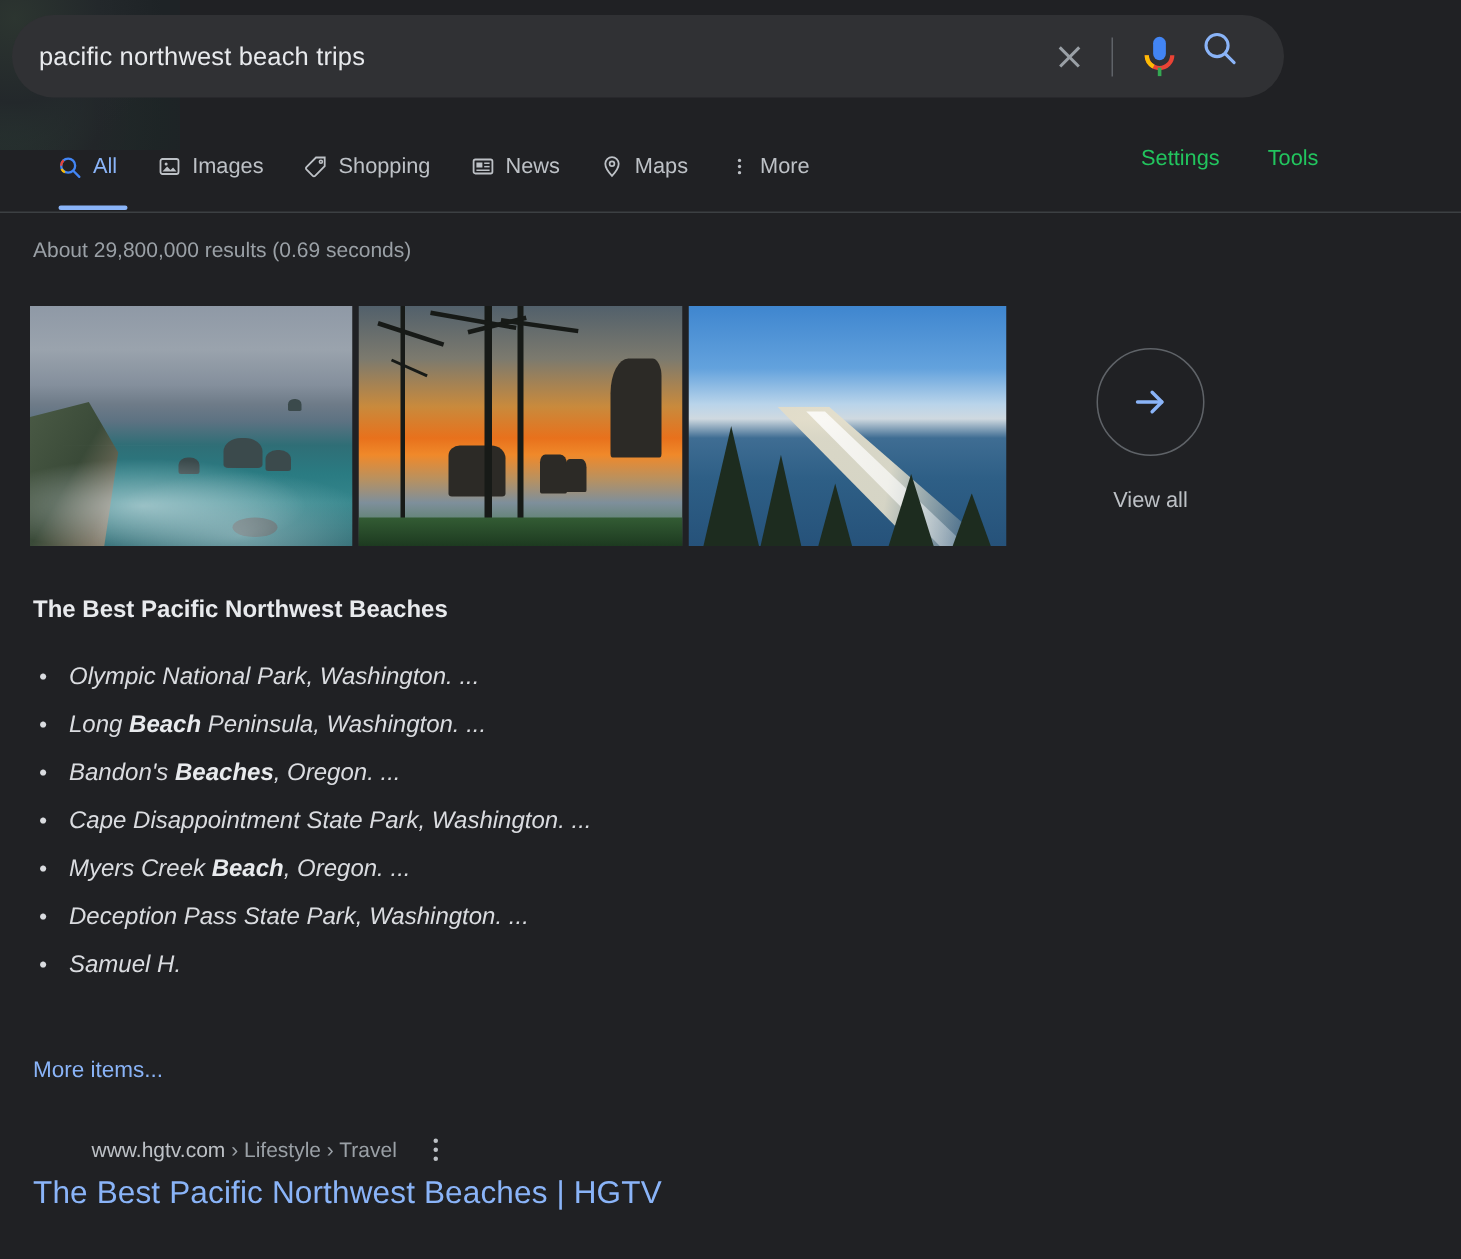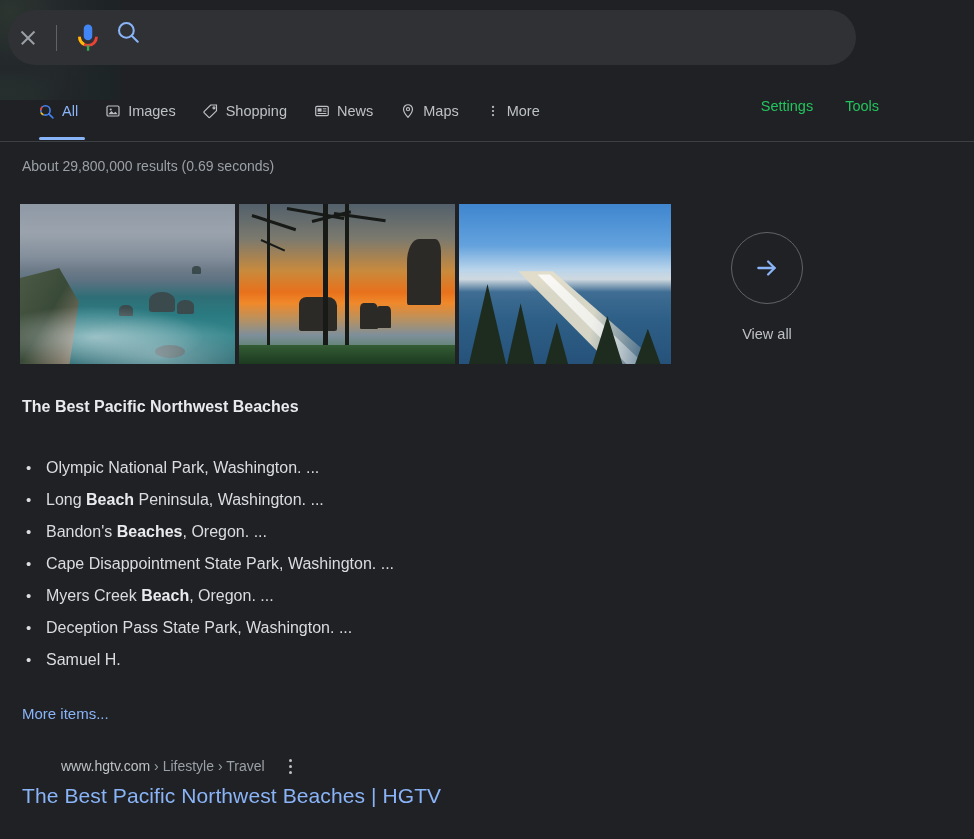--- a/index.html
+++ b/index.html
@@ -153,22 +153,23 @@
     display: flex; align-items: center; justify-content: center;
   }
   .viewall-label { margin-top: 22px; color: #bdc1c6; font-size: 14.5px; }
 
   
   .list-heading {
     position: absolute; left: 22px; top: 398px;
     color: #e8eaed; font-size: 16px; font-weight: bold;
   }
   .beach-list {
-    position: absolute; left: 22px; top: 452px; margin: 0; padding-left: 24px;
+    position: absolute; left: 22px; top: 436px; margin: 0; padding-left: 24px;
     list-style: none;
+    font-style: italic;
   }
   .beach-list li {
     color: #dadce0; font-size: 16px; line-height: 32px; position: relative;
   }
   .beach-list li::before {
     content: "\2022"; position: absolute; left: -20px; color: #dadce0; font-size: 15px;
   }
   .beach-list li b { font-weight: bold; color: #e8eaed; }
   .more-items {
     position: absolute; left: 22px; top: 705px;
@@ -191,20 +192,21 @@
     margin-top: 9px; color: #8ab4f8; font-size: 21px; cursor: pointer; letter-spacing: .1px;
   }
 </style>
 </head>
 <body>
 
 <div class="topstrip">
   <div class="page-bg-texture"></div>
 
   <div class="searchbar">
+    <input class="search-input" type="text" placeholder="Search" value="pacific northwest beach trips" style="">
 
     <div class="clear-x"></div>
 
     <div class="vdiv"></div>
 
     <div class="mic-btn">
       <svg width="34" height="38" viewBox="0 0 24 24" aria-hidden="true">
         <rect x="9" y="2.5" width="6" height="11" rx="3" fill="#4285f4"></rect>
         <path d="M6 11.2a6 6 0 0 0 12 0" fill="none" stroke="#ea4335" stroke-width="2"></path>
         <path d="M6 11.2a6 6 0 0 0 3.2 5.3" fill="none" stroke="#fbbc05" stroke-width="2"></path>

